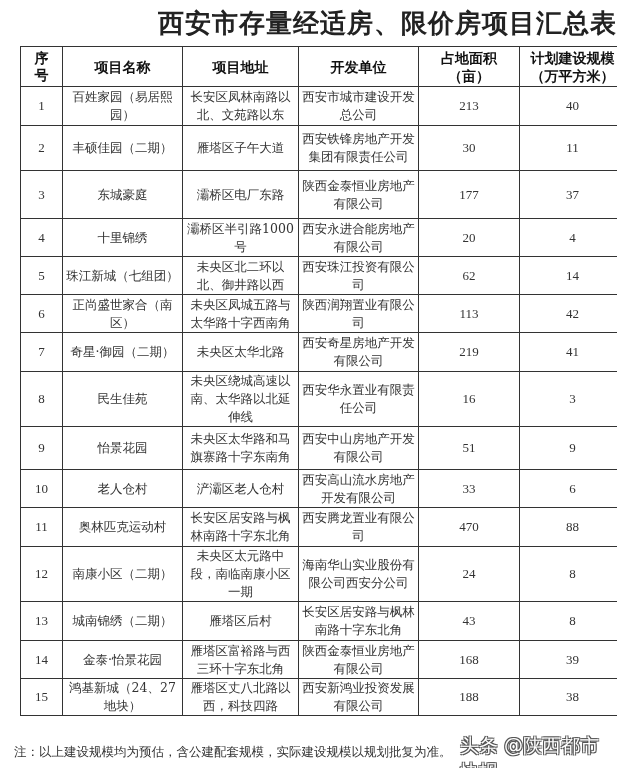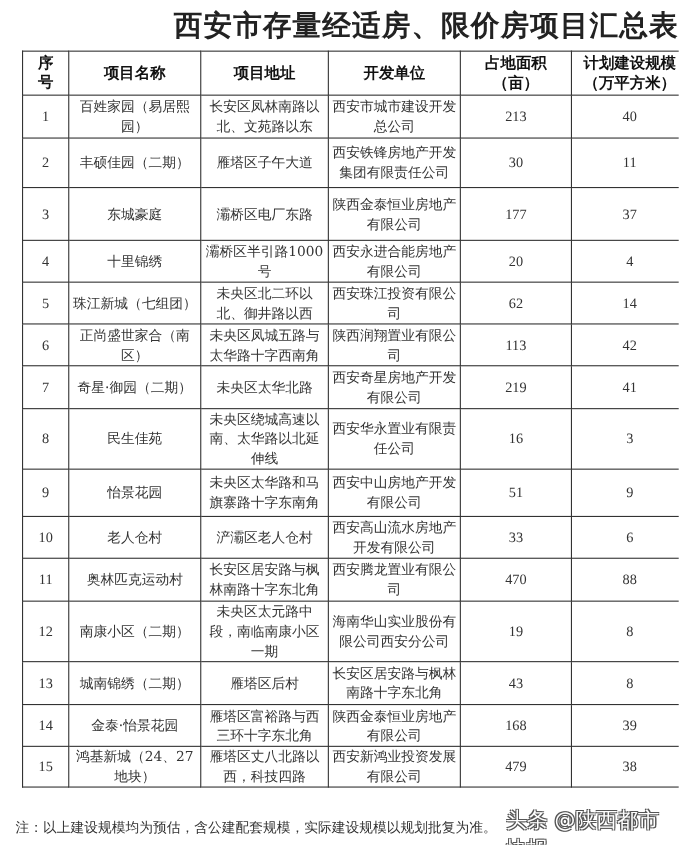--- a/index.html
+++ b/index.html
@@ -131,21 +131,21 @@
         <td>长安区居安路与枫林南路十字东北角</td>
         <td>西安腾龙置业有限公司</td>
         <td class="num">470</td>
         <td class="num">88</td>
       </tr>
       <tr style="height: 53px;">
         <td class="num">12</td>
         <td>南康小区（二期）</td>
         <td>未央区太元路中段，南临南康小区一期</td>
         <td>海南华山实业股份有限公司西安分公司</td>
-        <td class="num">19</td>
+        <td class="num">24</td>
         <td class="num">8</td>
       </tr>
       <tr style="height: 39px; margin-top: 44px;">
         <td class="num">13</td>
         <td>城南锦绣（二期）</td>
         <td>雁塔区后村</td>
         <td>长安区居安路与枫林南路十字东北角</td>
         <td class="num">43</td>
         <td class="num">8</td>
       </tr>
@@ -155,20 +155,20 @@
         <td>雁塔区富裕路与西三环十字东北角</td>
         <td>陕西金泰恒业房地产有限公司</td>
         <td class="num">168</td>
         <td class="num">39</td>
       </tr>
       <tr style="height: 24px;">
         <td class="num">15</td>
         <td>鸿基新城（24、27地块）</td>
         <td>雁塔区丈八北路以西，科技四路</td>
         <td>西安新鸿业投资发展有限公司</td>
-        <td class="num">479</td>
+        <td class="num">188</td>
         <td class="num">38</td>
       </tr>
     </tbody>
 </table>
 
 <div class="note">注：以上建设规模均为预估，含公建配套规模，实际建设规模以规划批复为准。</div>
 <div class="watermark">头条 @陕西都市快报</div>
 
 </body></html>

